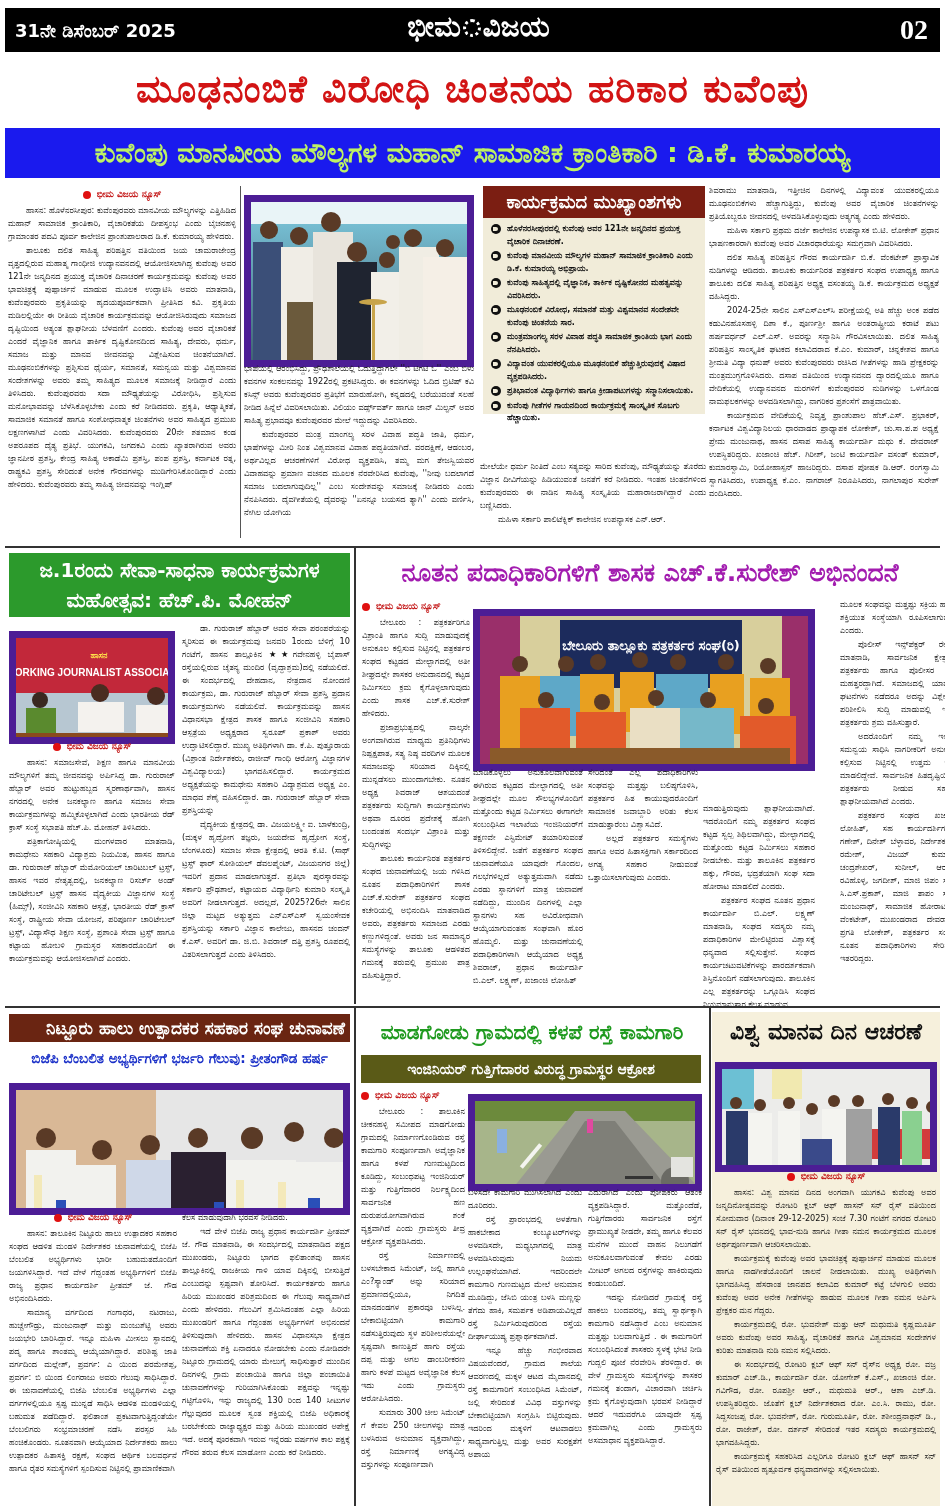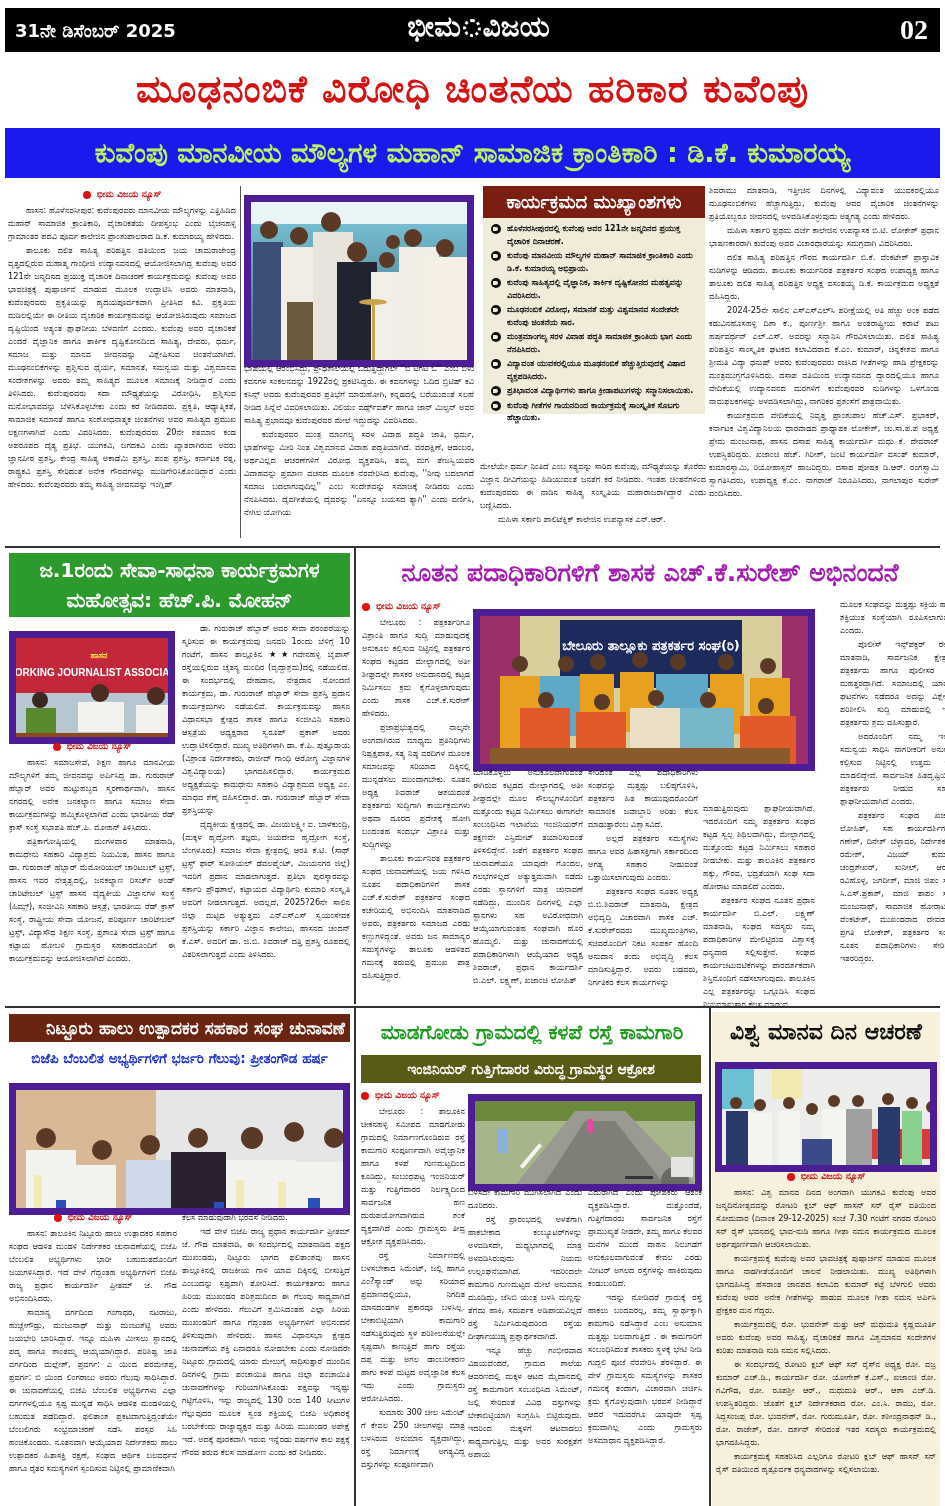--- a/index.html
+++ b/index.html
@@ -220,21 +220,20 @@
   <p>ಪೊಲೀಸ್ ಇನ್ಸ್‌ಪೆಕ್ಟರ್ ರೇವಣ್ಣ ಮಾತನಾಡಿ, ಸಾರ್ವಜನಿಕ ಕ್ಷೇತ್ರದಲ್ಲಿ ಪತ್ರಕರ್ತರು ಹಾಗೂ ಪೊಲೀಸರ ಪಾತ್ರ ಮಹತ್ತರದ್ದಾಗಿದೆ. ಸಮಾಜದಲ್ಲಿ ಯಾವುದೇ ಘಟನೆಗಳು ನಡೆದರೂ ಅದನ್ನು ವಿಶ್ಲೇಷಿಸಿ, ಪರಿಶೀಲಿಸಿ ಸುದ್ದಿ ಮಾಡುವಲ್ಲಿ ಇಲ್ಲಿನ ಪತ್ರಕರ್ತರು ಶ್ರಮ ವಹಿಸುತ್ತಾರೆ.</p>
   <p>ಅದರೊಂದಿಗೆ ನಮ್ಮ ಇಲಾಖೆ ಸಮನ್ವಯ ಸಾಧಿಸಿ ನಾಗರೀಕರಿಗೆ ಅನುಕೂಲ ಕಲ್ಪಿಸುವ ನಿಟ್ಟಿನಲ್ಲಿ ಉತ್ತಮ ಕೆಲಸ ಮಾಡಲಿದ್ದೇವೆ. ಸಾರ್ವಜನಿಕ ಹಿತದೃಷ್ಟಿಯಿಂದ ಪತ್ರಕರ್ತರು ನೀಡುವ ಸಹಕಾರ ಶ್ಲಾಘನೀಯವಾಗಿದೆ ಎಂದರು.</p>
   <p>ಪತ್ರಕರ್ತರ ಸಂಘದ ಖಜಾಂಚಿ ಲೋಹಿತ್, ಸಹ ಕಾರ್ಯದರ್ಶಿಗಳಾದ ಗಣೇಶ್, ದಿನೇಶ್ ಬೆಳ್ಳಾವರ, ನಿರ್ದೇಶಕರಾದ ರಮೇಶ್, ವಿಜಯ್ ಕುಮಾರ್, ಚಂದ್ರಶೇಖರ್, ಸುನೀಲ್, ಆರಾಧ್ಯ, ರವಿಹೊಳ್ಳ, ಜಗದೀಶ್, ಮಾಜಿ ಜಿಪಂ ಸದಸ್ಯ ಸಿ.ಎಸ್.ಪ್ರಕಾಶ್, ಮಾಜಿ ತಾಪಂ ಸದಸ್ಯ ಮಂಜುನಾಥ್, ಸಾಮಾಜಿಕ ಹೋರಾಟಗಾರ ವೆಂಕಟೇಶ್, ಮುಖಂಡರಾದ ದೇವರಾಜ್, ಪ್ರಗತಿ ಲೋಕೇಶ್, ಪತ್ರಕರ್ತರ ಸಂಘದ ನೂತನ ಪದಾಧಿಕಾರಿಗಳು ಸೇರಿದಂತೆ ಇತರರಿದ್ದರು.</p>
 </div>
 <div class="abs col-text" style="left:473px; top:766px; width:110px; height:236px;">
   <p style="text-indent:0">ಮಾಡಿಕೊಳ್ಳಲು ಅನುಕೂಲವಾಗುವಂತೆ ಈಗಿರುವ ಕಟ್ಟಡದ ಮೇಲ್ಭಾಗದಲ್ಲಿ ಅತೀ ಶೀಘ್ರದಲ್ಲೇ ಮೂಲ ಸೌಲಭ್ಯಗಳೊಂದಿಗೆ ಮತ್ತೊಂದು ಕಟ್ಟಡ ನಿರ್ಮಿಸಲು ಈಗಾಗಲೇ ಸಂಬಂಧಿಸಿದ ಇಲಾಖೆಯ ಇಂಜಿನಿಯರ್‌ಗೆ ತಕ್ಷಣವೇ ಎಸ್ಟಿಮೇಟ್ ತಯಾರಿಸುವಂತೆ ತಿಳಿಸಲಿದ್ದೇನೆ. ಜತೆಗೆ ಪತ್ರಕರ್ತರ ಸಂಘದ ಚುನಾವಣೆಯೂ ಯಾವುದೇ ಗೊಂದಲ, ಗಲಭೆಗಳಿಲ್ಲದೆ ಅತ್ಯುತ್ತಮವಾಗಿ ನಡೆದು ಎರಡು ಸ್ಥಾನಗಳಿಗೆ ಮಾತ್ರ ಚುನಾವಣೆ ನಡೆದಿದ್ದು, ಮುಂದಿನ ದಿನಗಳಲ್ಲಿ ಎಲ್ಲಾ ಸ್ಥಾನಗಳು ಸಹ ಅವಿರೋಧವಾಗಿ ಆಯ್ಕೆಯಾಗುವಂತಹ ಸಂಘವಾಗಿ ಹೊರ ಹೊಮ್ಮಲಿ. ಮತ್ತು ಚುನಾವಣೆಯಲ್ಲಿ ಪದಾಧಿಕಾರಿಗಳಾಗಿ ಆಯ್ಕೆಯಾದ ಅಧ್ಯಕ್ಷ ಶಿವರಾಜ್, ಪ್ರಧಾನ ಕಾರ್ಯದರ್ಶಿ ಬಿ.ಎಲ್. ಲಕ್ಷ್ಮಣ್, ಖಜಾಂಚಿ ಲೋಹಿತ್</p>
 </div>
 <div class="abs col-text" style="left:588px; top:766px; width:110px; height:236px;">
   <p style="text-indent:0">ಸೇರಿದಂತೆ ಎಲ್ಲ ಪದಾಧಿಕಾರಿಗಳು ಸಂಘವನ್ನು ಮತ್ತಷ್ಟು ಬಲಿಷ್ಠಗೊಳಿಸಿ, ಪತ್ರಕರ್ತರ ಹಿತ ಕಾಯುವುದರೊಂದಿಗೆ ಸಾಮಾಜಿಕ ಜವಾಬ್ದಾರಿ ಅರಿತು ಕೆಲಸ ಮಾಡುತ್ತಾರೆಂಬ ವಿಶ್ವಾಸವಿದೆ.</p>
   <p>ಅಲ್ಲದೆ ಪತ್ರಕರ್ತರ ಸಮಸ್ಯೆಗಳು ಹಾಗೂ ಅವರ ಹಿತಾಸಕ್ತಿಗಾಗಿ ಸರ್ಕಾರದಿಂದ ಅಗತ್ಯ ಸಹಕಾರ ನೀಡುವಂತೆ ಒತ್ತಾಯಿಸಲಾಗುವುದು ಎಂದರು.</p>
-  <p>ಪತ್ರಕರ್ತರ ಸಂಘದ ನೂತನ ಅಧ್ಯಕ್ಷ ಬಿ.ಬಿ.ಶಿವರಾಜ್ ಮಾತನಾಡಿ, ಕ್ಷೇತ್ರದ ಅಭಿವೃದ್ಧಿ ವಿಚಾರವಾಗಿ ಶಾಸಕ ಎಚ್. ಕೆ.ಸುರೇಶ್‌ರವರು ಮುಖ್ಯಮಂತ್ರಿಗಳು, ಸಚಿವರೊಂದಿಗೆ ನಿಕಟ ಸಂಪರ್ಕ ಹೊಂದಿ ಅನುದಾನ ತಂದು ಅಭಿವೃದ್ಧಿ ಕೆಲಸ ಮಾಡಿಸುತ್ತಿದ್ದಾರೆ. ಅವರು ಬಡವರು, ನಿರ್ಗತಿಕರ ಕೆಲಸ ಕಾರ್ಯಗಳನ್ನು</p>
 </div>
 <div class="abs col-text" style="left:703px; top:766px; width:112px; height:236px;margin-top:36px;">
   <p style="text-indent:0">ಮಾಡುತ್ತಿರುವುದು ಶ್ಲಾಘನೀಯವಾಗಿದೆ. ಇದರೊಂದಿಗೆ ನಮ್ಮ ಪತ್ರಕರ್ತರ ಸಂಘದ ಕಟ್ಟಡ ಸ್ವಲ್ಪ ಶಿಥಿಲವಾಗಿದ್ದು, ಮೇಲ್ಭಾಗದಲ್ಲಿ ಮತ್ತೊಂದು ಕಟ್ಟಡ ನಿರ್ಮಿಸಲು ಸಹಕಾರ ನೀಡಬೇಕು. ಮತ್ತು ತಾಲೂಕಿನ ಪತ್ರಕರ್ತರ ಹಕ್ಕು, ಗೌರವ, ಭದ್ರತೆಯಾಗಿ ಸಂಘ ಸದಾ ಹೋರಾಟ ಮಾಡಲಿದೆ ಎಂದರು.</p>
   <p>ಪತ್ರಕರ್ತರ ಸಂಘದ ನೂತನ ಪ್ರಧಾನ ಕಾರ್ಯದರ್ಶಿ ಬಿ.ಎಲ್. ಲಕ್ಷ್ಮಣ್ ಮಾತನಾಡಿ, ಸಂಘದ ಸದಸ್ಯರು ನಮ್ಮ ಪದಾಧಿಕಾರಿಗಳ ಮೇಲಿಟ್ಟಿರುವ ವಿಶ್ವಾಸಕ್ಕೆ ಧನ್ಯವಾದ ಸಲ್ಲಿಸುತ್ತೇನೆ. ಸಂಘದ ಕಾರ್ಯಚಟುವಟಿಕೆಗಳನ್ನು ಪಾರದರ್ಶಕವಾಗಿ ಶಿಸ್ತಿನೊಂದಿಗೆ ನಡೆಸಲಾಗುವುದು. ತಾಲೂಕಿನ ಎಲ್ಲ ಪತ್ರಕರ್ತರನ್ನು ಒಗ್ಗೂಡಿಸಿ ಸಂಘದ ನಿಯಮಾನುಸಾರ ಕೆಲಸ ಮಾಡುವ</p>
 </div>
 
 <div class="abs rule-h" style="left:5px; top:1006px; width:935px;"></div>
 <div class="abs rule-v" style="left:354px; top:1008px; height:498px;"></div>
 <div class="abs rule-v" style="left:709px; top:1008px; height:498px;"></div>
 

